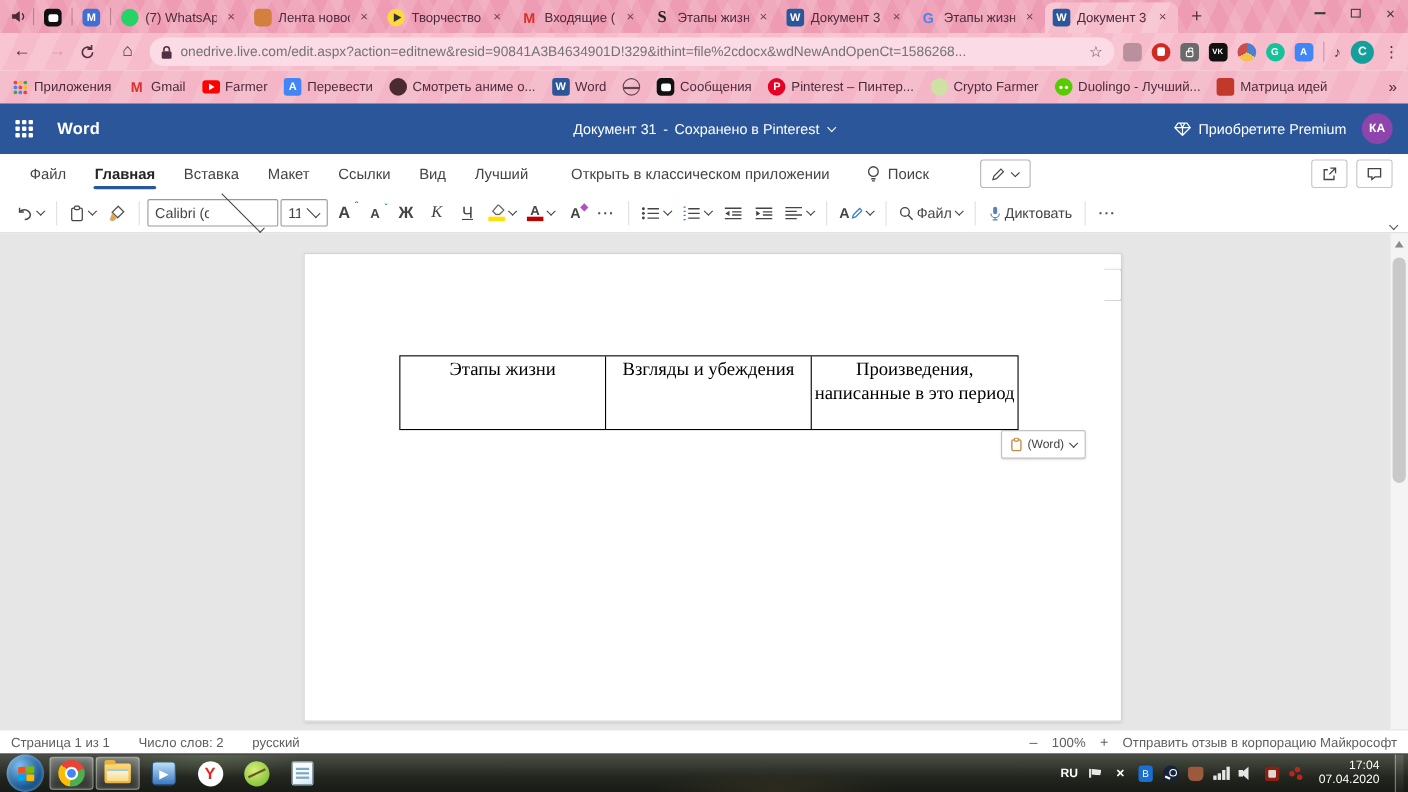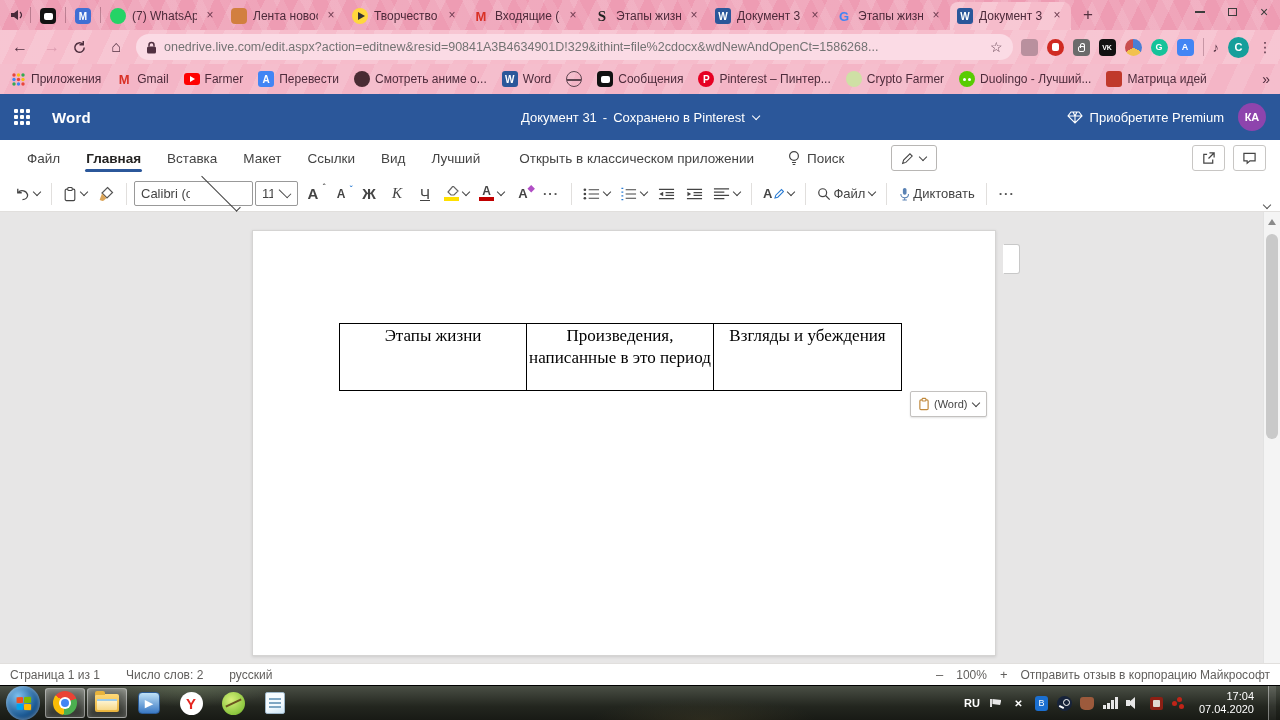--- a/index.html
+++ b/index.html
@@ -118,21 +118,21 @@
 .gA small{position:absolute;top:-3px;right:-7px;font-size:8px;font-weight:bold}
 .stackic{display:flex;flex-direction:column;align-items:center;line-height:1}
 .stackic .bar{width:15px;height:4px;margin-top:1px}
 .bar-y{background:#ffe000}.bar-r{background:#c00000}
 .dots3{font-size:13px;letter-spacing:1px;font-weight:bold;color:#555}
 .chv{display:inline-block;width:6px;height:6px;border-right:1.4px solid currentColor;border-bottom:1.4px solid currentColor;transform:rotate(45deg);margin-left:2px;margin-top:-3px;flex:none}
 .collapsechv{position:absolute;right:10px;bottom:3px;color:#555}
 
 
 .docarea{height:451px;background:#e7e6e6;position:relative;overflow:hidden}
-.page{position:absolute;left:252px;top:18px;width:744px;height:426px;background:#fff;border:1px solid #d5d4d3;box-shadow:0 1px 3px rgba(0,0,0,.12)}
+.page{position:absolute;left:276px;top:18px;width:744px;height:426px;background:#fff;border:1px solid #d5d4d3;box-shadow:0 1px 3px rgba(0,0,0,.12)}
 .notch{position:absolute;left:1003px;top:32px;width:17px;height:30px;background:#fff;border:1px solid #c8c8c8;border-left:1px solid #fff;border-radius:0 3px 3px 0}
 .dtable{position:absolute;left:86px;top:92px;width:563px;display:flex;border:1px solid #000}
 .dcell{border-right:1px solid #000;height:66px;text-align:center;padding-top:1px;
  font-family:"Liberation Serif",serif;font-size:17px;line-height:21.5px;color:#000}
 .dcell:last-child{border-right:none}
 .c1{width:187px}.c2{width:187px}.c3{width:187px}
 .pastechip{position:absolute;left:910px;top:179px;height:26px;background:#fff;border:1px solid #c3c1bf;border-radius:2px;
  display:flex;align-items:center;gap:4px;padding:0 7px;font-size:11px;color:#444;box-shadow:0 1px 2px rgba(0,0,0,.12)}
 .vscroll{position:absolute;right:0;top:0;bottom:0;width:17px;background:#f4f4f4;border-left:1px solid #e2e2e2}
 .vthumb{position:absolute;top:22px;left:2px;width:12px;height:205px;background:#c9c9c9;border-radius:6px}
@@ -576,22 +576,22 @@
     </span>
     <span class="sep"></span>
     <span class="tbtn dots3">···</span>
     <span class="chv collapsechv"></span>
   </div>
 
   <div class="docarea">
     <div class="page">
       <div class="dtable">
         <div class="dcell c1">Этапы жизни</div>
+        <div class="dcell c2">Взгляды и убеждения</div>
         <div class="dcell c3">Произведения, написанные в это период</div>
-        <div class="dcell c2">Взгляды и убеждения</div>
       </div>
     </div>
     <div class="notch"></div>
     <div class="pastechip">
       <svg width="12" height="14" viewBox="0 0 16 17">
           <rect x="2.5" y="3" width="11" height="13" rx="1.5" fill="none" stroke="#c18a3e" stroke-width="1.6"></rect>
           <rect x="5.5" y="1" width="5" height="3.5" rx="1" fill="#fff" stroke="#c18a3e" stroke-width="1.4"></rect>
         </svg>
       <span>(Word)</span>
       <span class="chv"></span>

